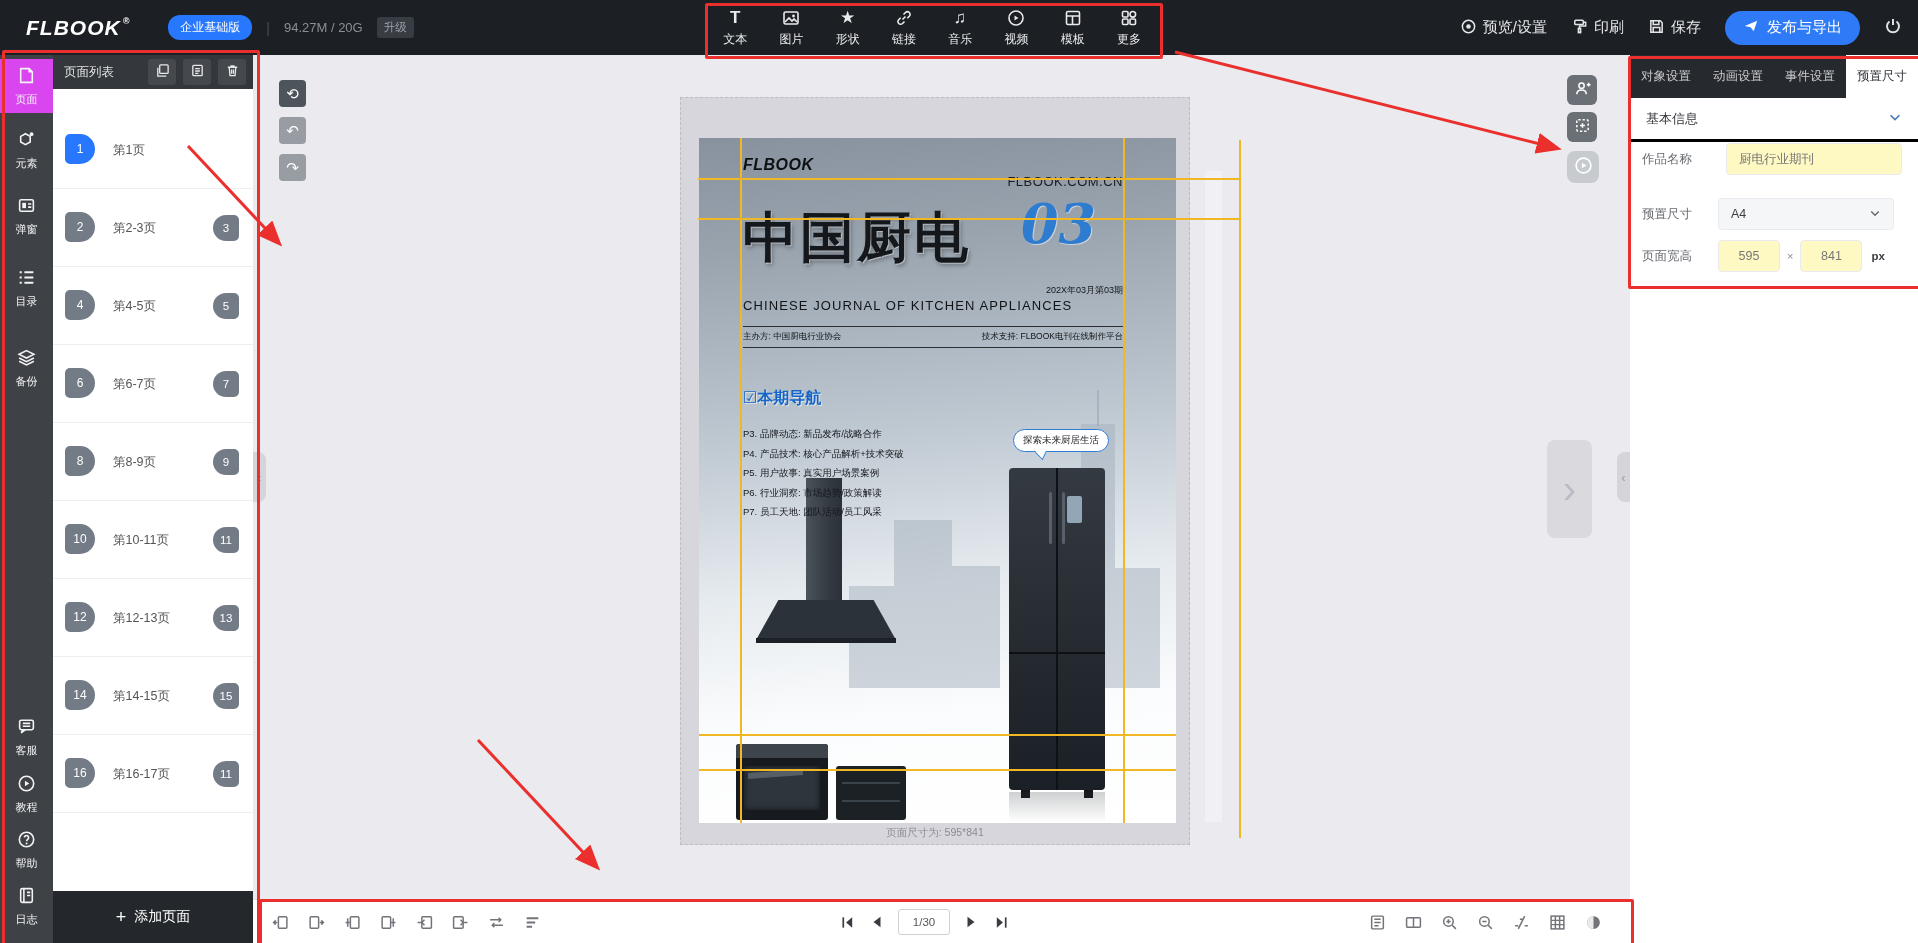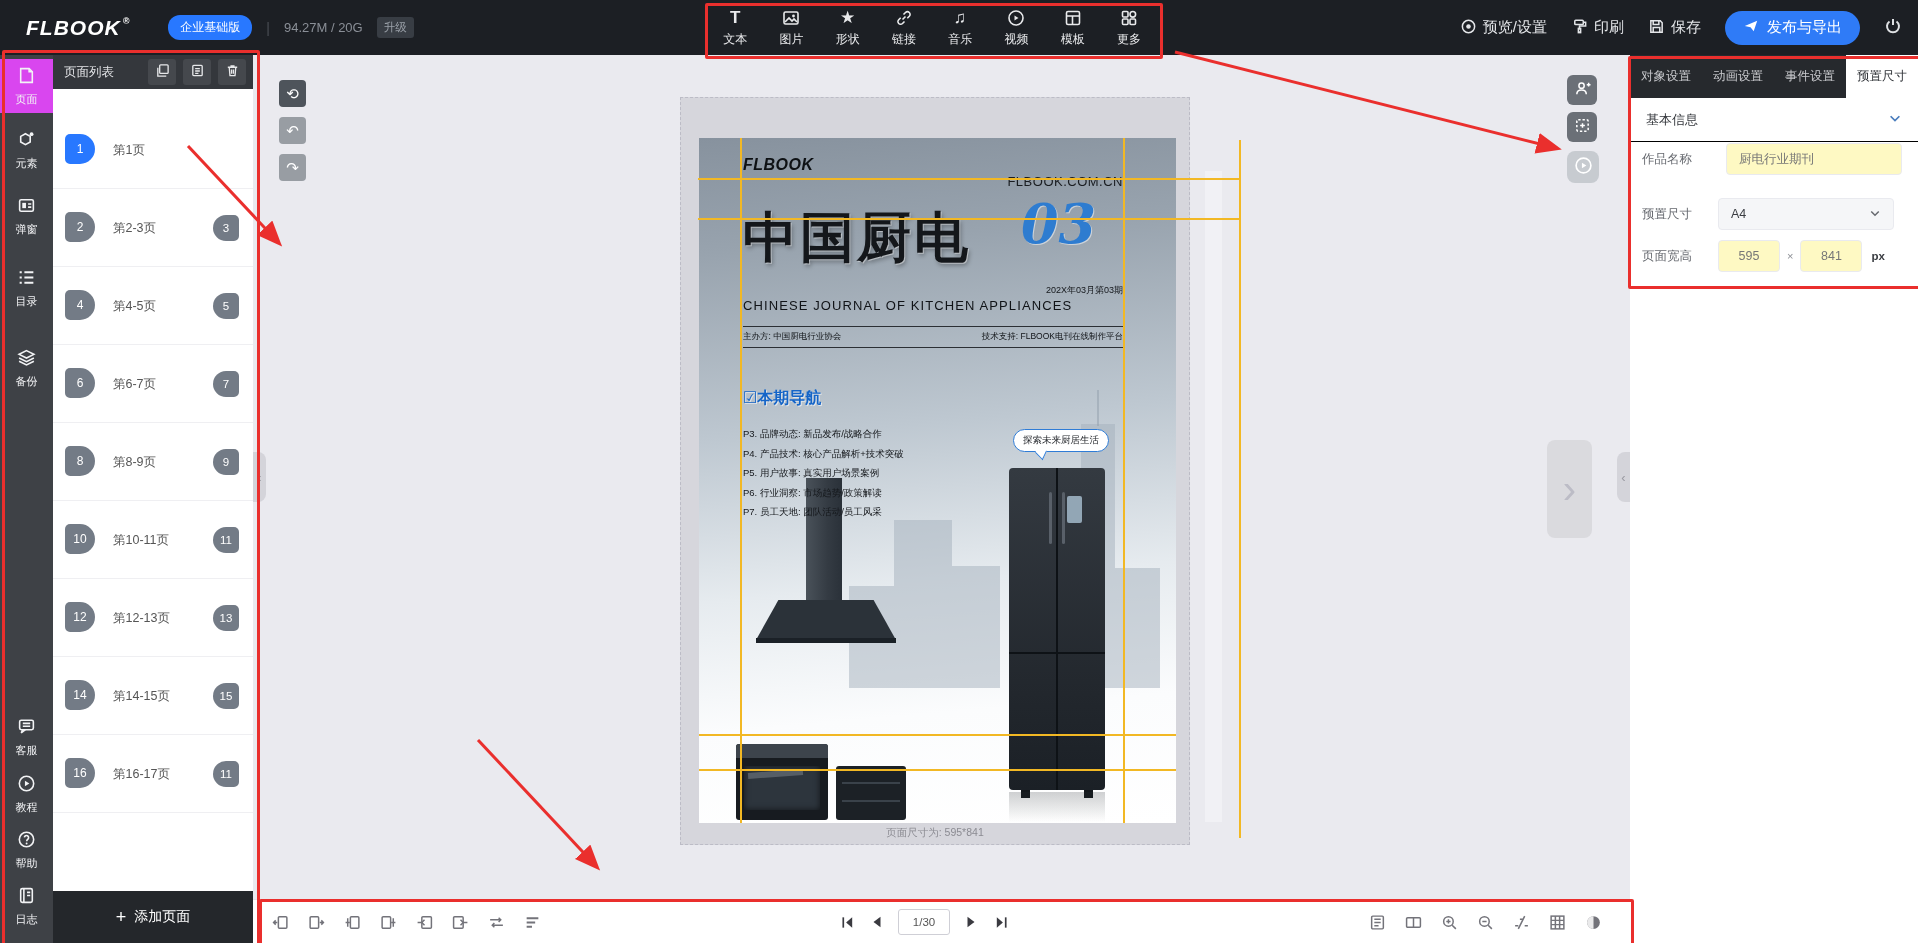--- a/index.html
+++ b/index.html
@@ -154,21 +154,21 @@
               font-size:11.5px;color:#555;outline:none;font-family:inherit;}
 
   
   .right-panel{position:absolute;left:1630px;top:55px;width:288px;height:888px;background:#fff;z-index:4;}
   .rp-tabs{position:absolute;left:0;top:0;width:288px;height:43px;background:#26292d;display:flex;}
   .rp-tab{flex:1;display:flex;align-items:center;justify-content:center;font-size:12.5px;
           color:#c8c9cd;cursor:pointer;}
   .rp-tab.active{background:#fff;color:#2f3237;}
   .rp-section{position:absolute;left:0;top:43px;width:288px;height:44px;display:flex;align-items:center;
               justify-content:space-between;padding:0 16px;box-sizing:border-box;
-              border-bottom:1px solid #000000;cursor:pointer;}
+              border-bottom:3px solid #000000;cursor:pointer;}
   .rp-sec-label{font-size:13px;color:#33363b;}
   .rp-row{position:absolute;left:0;width:288px;display:flex;align-items:center;}
   .rp-label{width:76px;margin-left:12px;font-size:12.5px;color:#66696f;}
   .rp-input{background:#fef9c3;border:1px solid #e9eaef;border-radius:4px;height:32px;
             font-size:12.5px;color:#777;padding:0 12px;box-sizing:border-box;outline:none;font-family:inherit;}
   .rp-name{width:176px;}
   .rp-select{width:176px;height:32px;background:#f5f6f8;border:1px solid #e9eaef;border-radius:4px;
              display:flex;align-items:center;justify-content:space-between;padding:0 12px;
              box-sizing:border-box;font-size:12.5px;color:#3a3d42;cursor:pointer;}
   .rp-wh{width:62px;text-align:center;padding:0 4px;}

